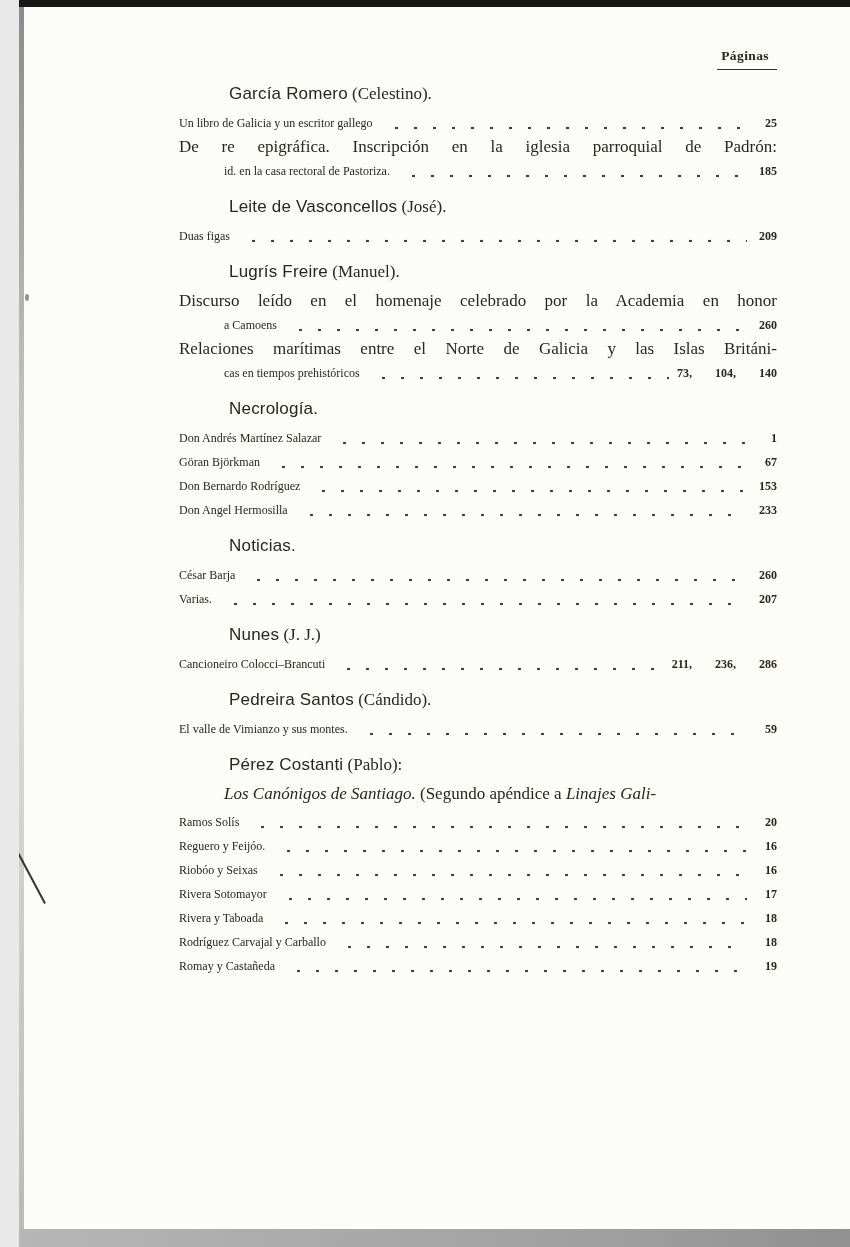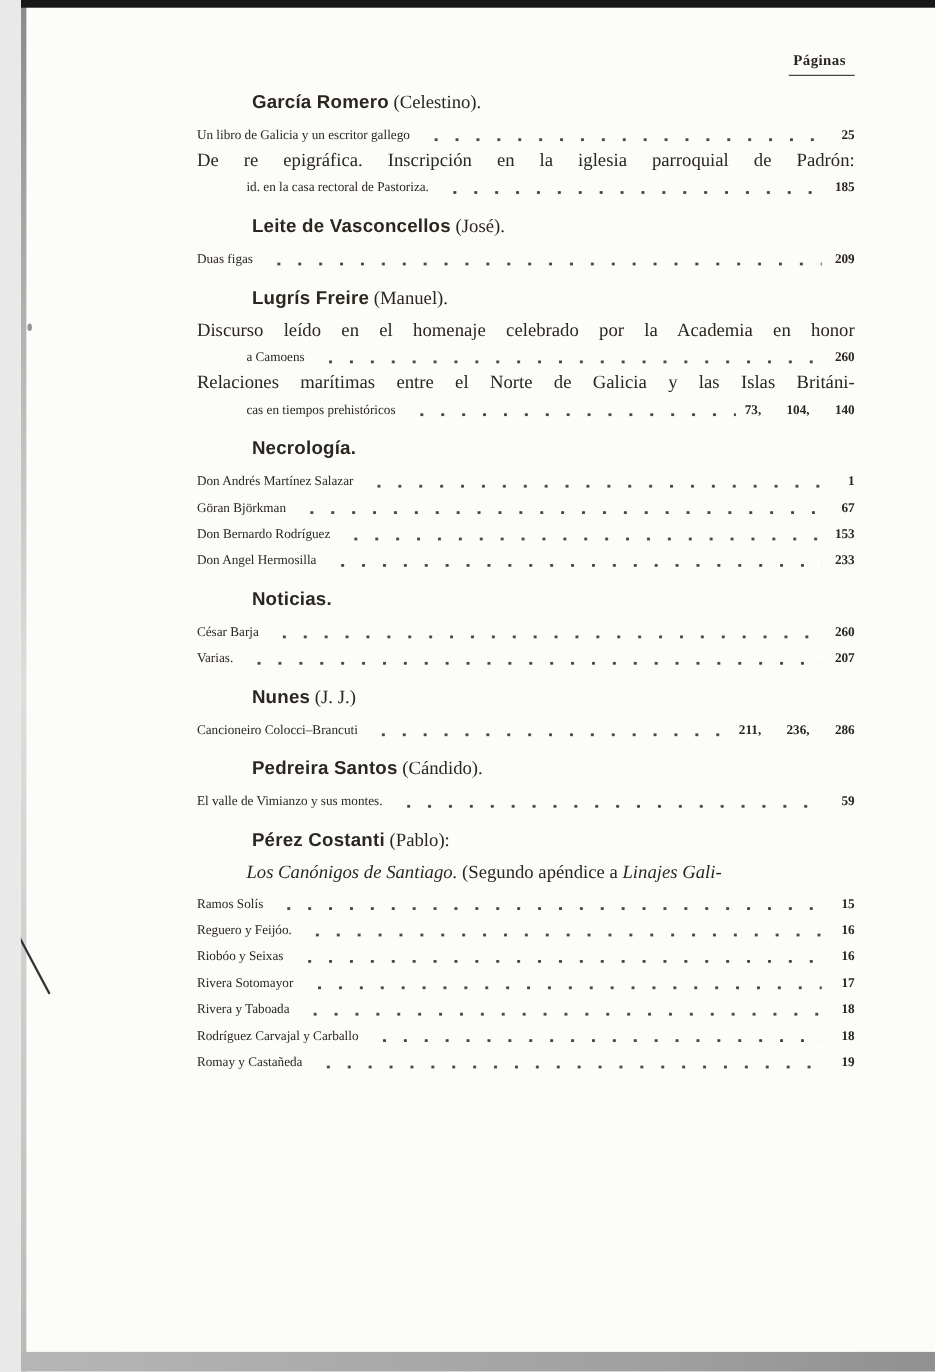--- a/index.html
+++ b/index.html
@@ -33,21 +33,21 @@
   .pg-label {
     display: inline-block;
     font-weight: 700;
     font-size: 13.5px;
     letter-spacing: .4px;
     padding: 0 8px 5px 4px;
     border-bottom: 1.6px solid #35302a;
   }
 
   .heading { margin: 12px 0 6px 50px; font-size: 17px; line-height: 23px; }
-  .hb { font-family: "Liberation Sans", sans-serif; font-weight: 700; letter-spacing: .2px; text-align: right; }
+  .hb { font-family: "Liberation Sans", sans-serif; font-weight: 400; letter-spacing: .2px; text-align: right; }
   .hr { font-family: "Liberation Serif", serif; }
 
   .row { display: flex; line-height: 24px; font-size: 12px; }
   .row .t { white-space: nowrap; }
   .indent { padding-left: 45px; }
   .leader {
     flex: 1 1 auto;
     min-width: 12px;
     margin: 0 8px 0 10px;
     background-image: radial-gradient(circle, #46403a 1.2px, rgba(0,0,0,0) 1.55px);
@@ -187,21 +187,21 @@
     <div class="subtitle">
       <div>
         <span class="it">Los Canónigos de Santiago.</span>
         <span>(Segundo apéndice a</span>
         <span class="it">Linajes Gali-</span>
       </div>
     </div>
     <div class="row">
       <span class="t">Ramos Solís</span>
       <span class="leader"></span>
-      <span class="pg">15</span>
+      <span class="pg">20</span>
     </div>
     <div class="row">
       <span class="t">Reguero y Feijóo.</span>
       <span class="leader"></span>
       <span class="pg">16</span>
     </div>
     <div class="row">
       <span class="t">Riobóo y Seixas</span>
       <span class="leader"></span>
       <span class="pg">16</span>

